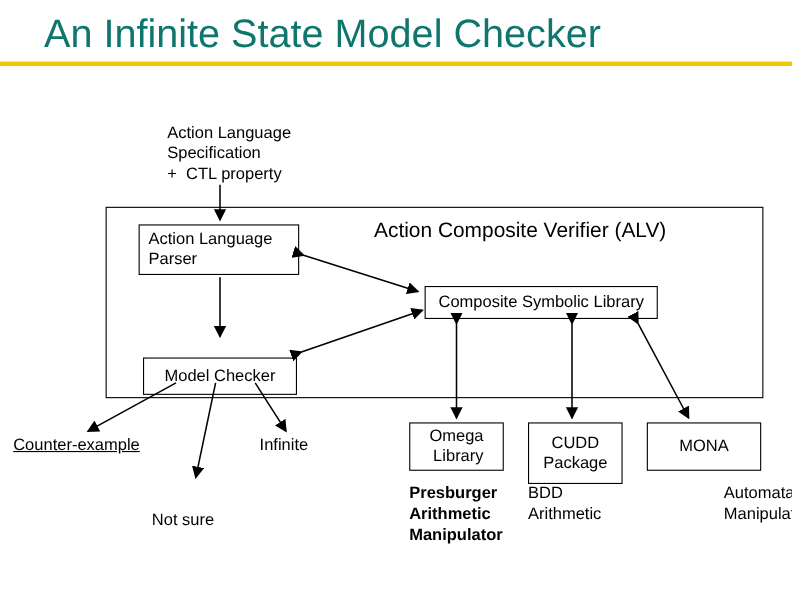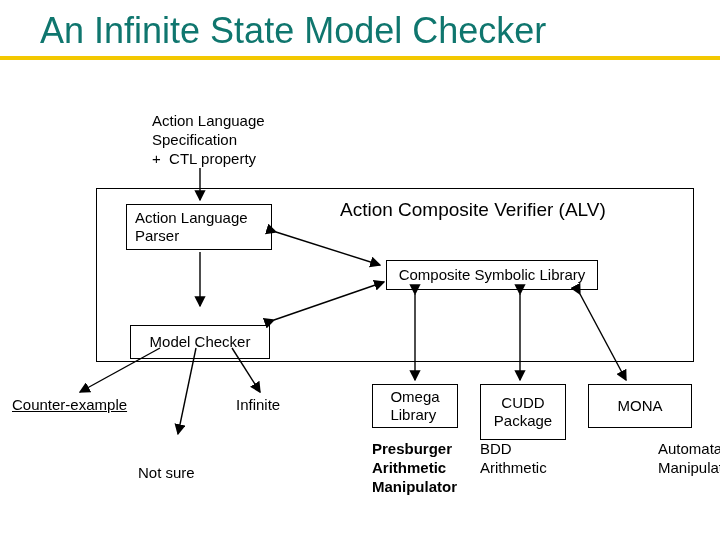--- a/index.html
+++ b/index.html
@@ -75,21 +75,21 @@
 Parser</div>
 
 <div class="box" style="left:386px; top:260px; width:212px; height:30px; justify-content:center;">Composite Symbolic Library</div>
 
 <div class="box" style="left:130px; top:310px; width:140px; height:34px; justify-content:center;margin-top:15px;">Model Checker</div>
 
 <div class="plain" style="left:12px; top:396px;text-decoration:underline;">Counter-example</div>
 <div class="plain" style="left:236px; top:396px;">Infinite</div>
 <div class="plain" style="left:138px; top:464px;">Not sure</div>
 
-<div class="box" style="left:372px; top:384px; width:86px; height:44px; white-space:pre; justify-content:center; text-align:left;">Omega
+<div class="box" style="left:372px; top:384px; width:86px; height:44px; white-space:pre; justify-content:center; text-align:right;">Omega
 Library</div>
 <div class="box" style="left:480px; top:384px; width:86px; height:56px; white-space:pre; justify-content:center; text-align:center;">CUDD
 Package</div>
 <div class="box" style="left:588px; top:384px; width:104px; height:44px; justify-content:center;">MONA</div>
 
 <div class="plain" style="left:372px; top:440px; white-space:pre;font-weight:bold;">Presburger
 Arithmetic
 Manipulator</div>
 <div class="plain" style="left:480px; top:440px; white-space:pre;">BDD
 Arithmetic</div>

